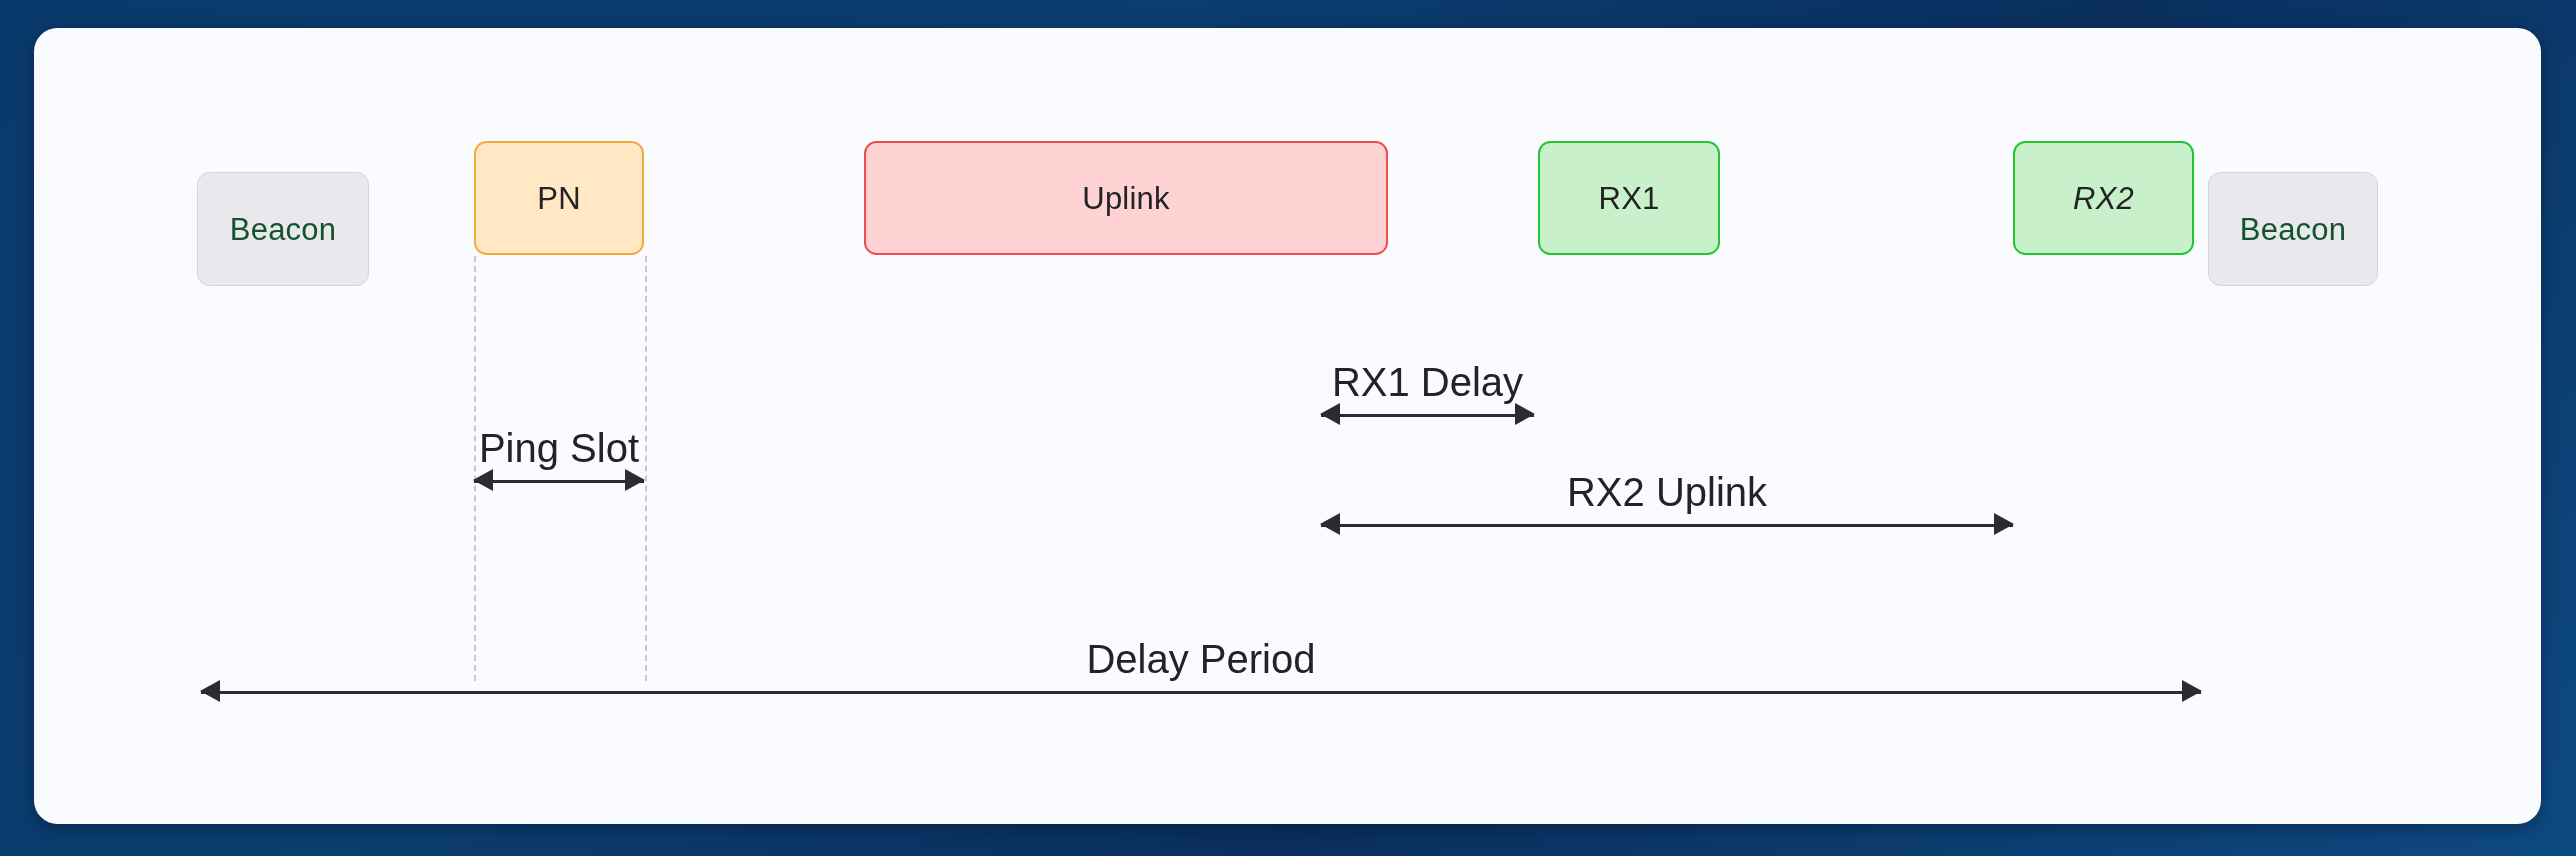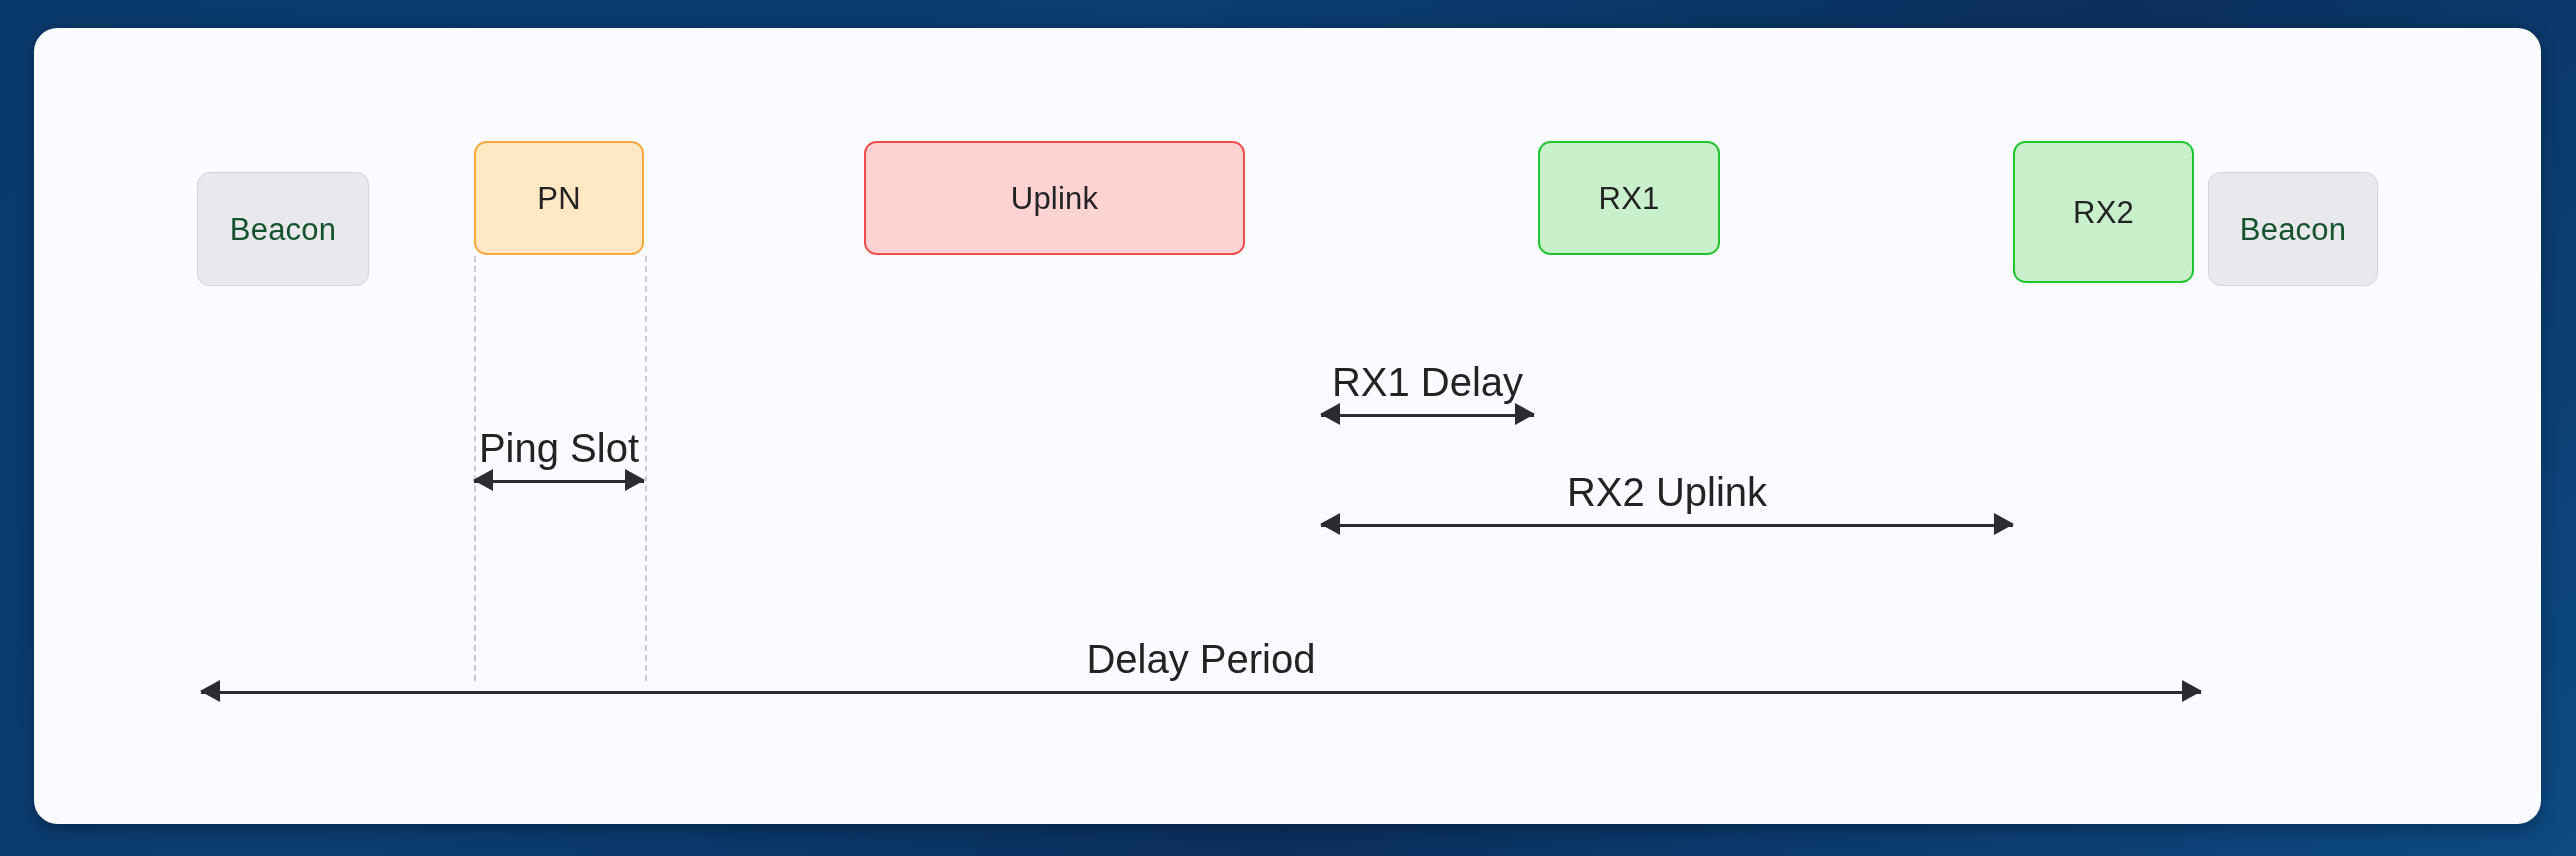--- a/index.html
+++ b/index.html
@@ -64,27 +64,27 @@
 <div class="diagram-card">
   <div class="canvas" id="canvas">
       <div class="guide" style="left: 440px; top: 228px; height: 425px; border-left-color: rgb(198, 201, 206);"></div>
       <div class="guide" style="left: 611px; top: 228px; height: 425px; border-left-color: rgb(198, 201, 206);"></div>
       <div class="block beacon" style="left: 163px; top: 113px; width: 172px; height: 114px; background: rgb(232, 232, 237); border-color: rgb(211, 211, 218);">
         <span>Beacon</span>
       </div>
       <div class="block pn" style="left: 440px; top: 113px; width: 170px; height: 114px; background: rgb(255, 232, 195); border-color: rgb(247, 168, 60);">
         <span>PN</span>
       </div>
-      <div class="block uplink" style="left: 830px; top: 113px; width: 381px; height: 114px; background: rgb(255, 211, 212); border-color: rgb(239, 76, 76);">
+      <div class="block uplink" style="left: 830px; top: 113px; width: 524px; height: 114px; background: rgb(255, 211, 212); border-color: rgb(239, 76, 76);">
         <span>Uplink</span>
       </div>
       <div class="block rx" style="left: 1504px; top: 113px; width: 182px; height: 114px; background: rgb(199, 240, 203); border-color: rgb(32, 197, 49); text-align: center;">
         <span>RX1</span>
       </div>
-      <div class="block rx" style="left: 1979px; top: 113px; width: 181px; height: 142px; background: rgb(199, 240, 203); border-color: rgb(32, 197, 49);">
+      <div class="block rx" style="left: 1979px; top: 113px; width: 181px; height: 114px; background: rgb(199, 240, 203); border-color: rgb(32, 197, 49); font-style: italic;">
         <span>RX2</span>
       </div>
       <div class="block beacon" style="left: 2174px; top: 113px; width: 170px; height: 114px; background: rgb(232, 232, 237); border-color: rgb(211, 211, 218);">
         <span>Beacon</span>
       </div>
       <div class="measure" style="left: 440px; top: 452px; width: 170px;">
         <div class="m-label">Ping Slot</div>
         <div class="m-line"></div>
         <div class="m-head left"></div>
         <div class="m-head right"></div>

